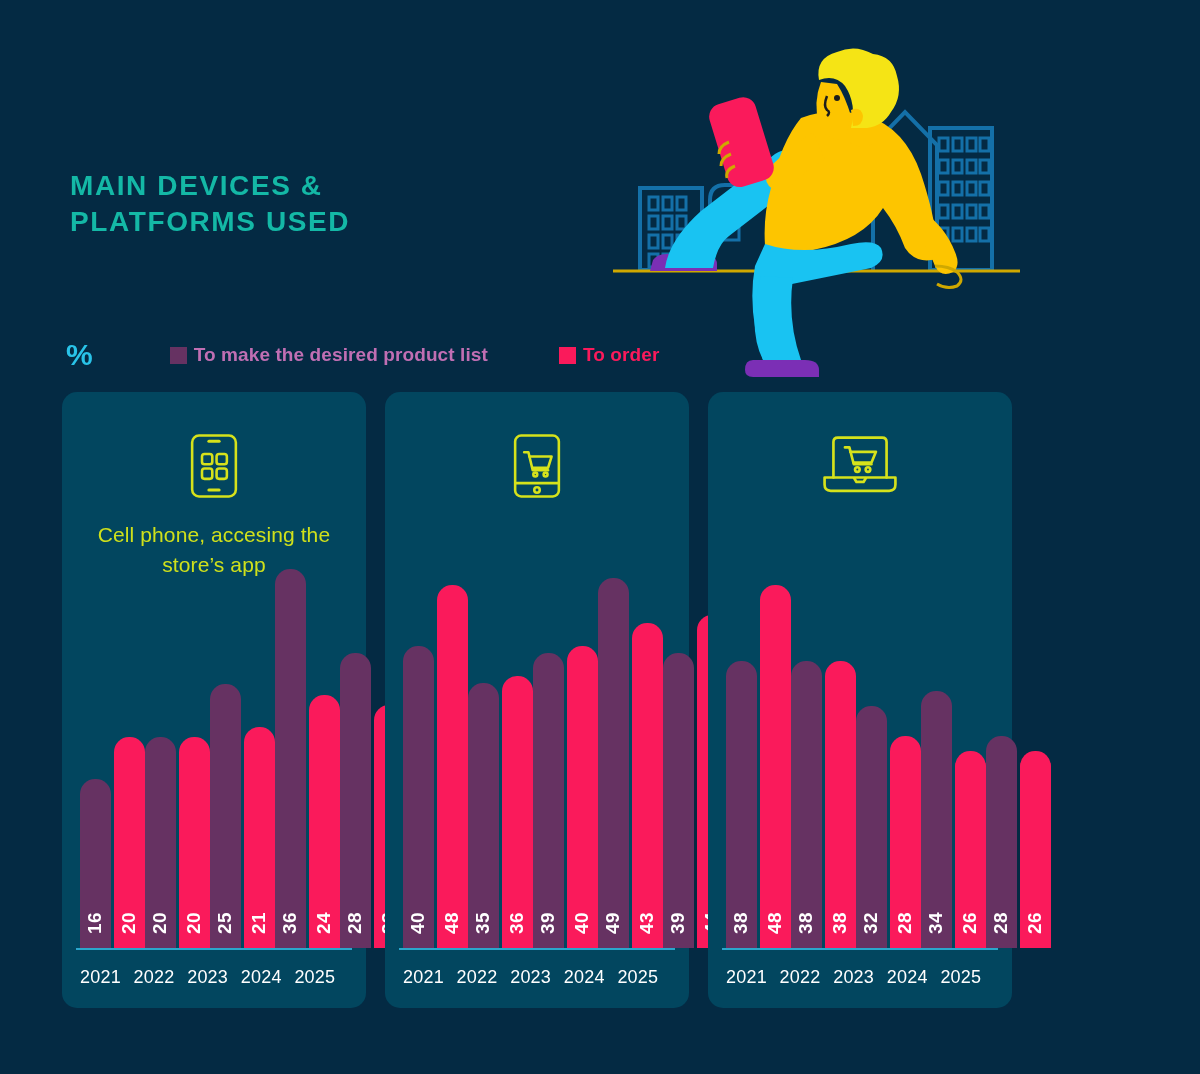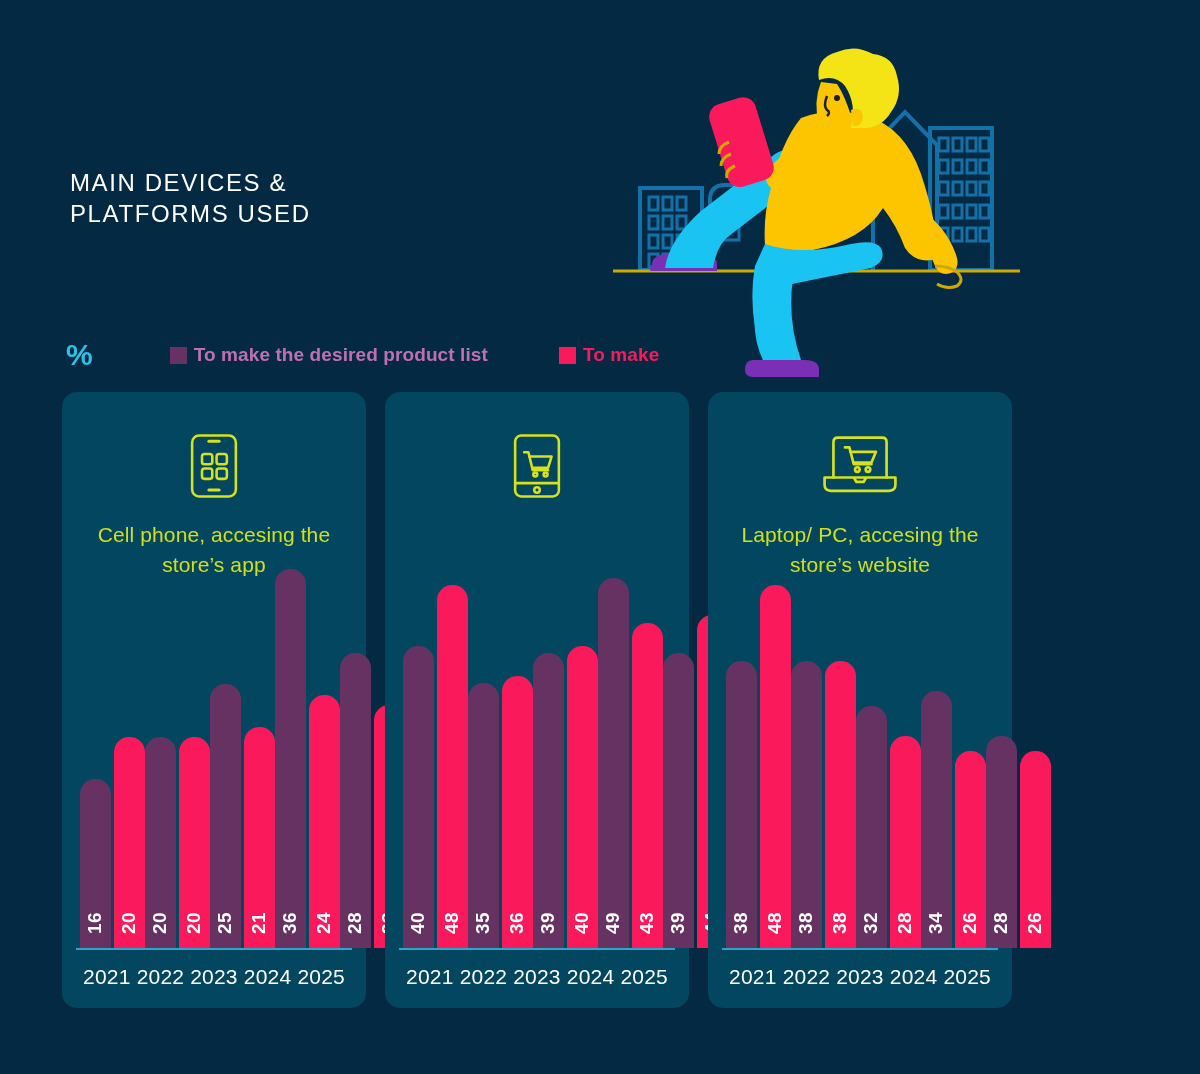--- a/index.html
+++ b/index.html
@@ -5,22 +5,22 @@
   * { margin:0; padding:0; box-sizing:border-box; }
   html,body { background:#042a43; }
   body {
     width:1200px; height:1074px; position:relative; overflow:hidden;
     font-family:"Liberation Sans", sans-serif;
     background:#042a43;
   }
   
   #title {
     position:absolute; left:70px; top:168px;
-    color:#ffffff;
-    font-size:24px; font-weight:normal; letter-spacing:1.6px; line-height:1.28;
+    color:#14b8a6;
+    font-size:28px; font-weight:bold; letter-spacing:1.6px; line-height:1.28;
     white-space:pre-line;
   }
   
   #legend {
     position:absolute; left:66px; top:340px;
     display:flex; align-items:center; gap:0;
   }
   #pct-symbol {
     color:#29c3e8; font-size:30px; font-weight:bold; line-height:1;
     margin-right:40px;
@@ -62,22 +62,22 @@
     margin-bottom:14px; white-space:nowrap; letter-spacing:.5px;
   }
   .axis-line {
     position:absolute; left:14px; right:14px; bottom:58px; height:2px; background:#2aa6cc;
   }
   .xlabels {
     position:absolute; left:18px; right:18px; bottom:14px; height:34px;
     display:flex; align-items:center; justify-content:space-between;
   }
   .xlabel {
-    width:65px; text-align:center; color:#ffffff;
-    font-size:21px; letter-spacing:.2px;
+    width:65px; color:#ffffff;
+    font-size:18px; letter-spacing:.2px;
   }
   
   #illustration { position:absolute; left:605px; top:40px; width:420px; height:350px; }
 </style>
 </head>
 <body>
 
 <div id="title">MAIN DEVICES &amp;
 PLATFORMS USED</div>
 
@@ -165,21 +165,21 @@
 <div id="legend">
   <span id="pct-symbol">%</span>
 
   <div class="legend-item">
     <span class="legend-swatch" style="background:#663262"></span>
     <span class="legend-label" style="color:#c06fb3">To make the desired product list</span>
   </div>
 
   <div class="legend-item">
     <span class="legend-swatch" style="background:#fa1a5b"></span>
-    <span class="legend-label" style="color:#fa1a5b">To make</span>
+    <span class="legend-label" style="color:#fa1a5b">To order</span>
   </div>
 </div>
 
 <div id="panels">
 
   <div class="panel">
     <div class="panel-icon">
       <svg viewBox="0 0 56 76" width="48" height="66" fill="none" stroke="#d6e21b" stroke-width="3">
         <rect x="2.5" y="2.5" width="51" height="71" rx="8"></rect>
         <line x1="22" y1="9" x2="34" y2="9" stroke-width="3.5" stroke-linecap="round"></line>
@@ -316,21 +316,20 @@
       <svg viewBox="0 0 90 70" width="80" height="62" fill="none" stroke="#d6e21b" stroke-width="3">
         <path d="M15 48 L15 8 Q15 3 20 3 L70 3 Q75 3 75 8 L75 48" stroke-linecap="round"></path>
         <path d="M5 48 L85 48 L85 56 Q85 63 78 63 L12 63 Q5 63 5 56 Z" stroke-linejoin="round"></path>
         <path d="M38 48 L41 53 L49 53 L52 48" stroke-linejoin="round"></path>
         <path d="M28 14 L33 14 L38 33 L58 33" stroke-linecap="round" stroke-linejoin="round"></path>
         <path d="M34 19 L63 19 L58 31 L37.5 31" stroke-linecap="round" stroke-linejoin="round"></path>
         <circle cx="42" cy="39" r="2.6"></circle>
           <circle cx="54" cy="39" r="2.6"></circle>
       </svg>
     </div>
-    <div class="panel-title">Laptop/ PC, accesing the store’s website</div>
     <div class="chart">
       <div class="plot">
         <div class="group">
           <div class="bar p" style="height:79.8%">
               <span class="bar-val">38</span>
             </div>
           <div class="bar o" style="height:100.8%">
               <span class="bar-val">48</span>
             </div>
         </div>

